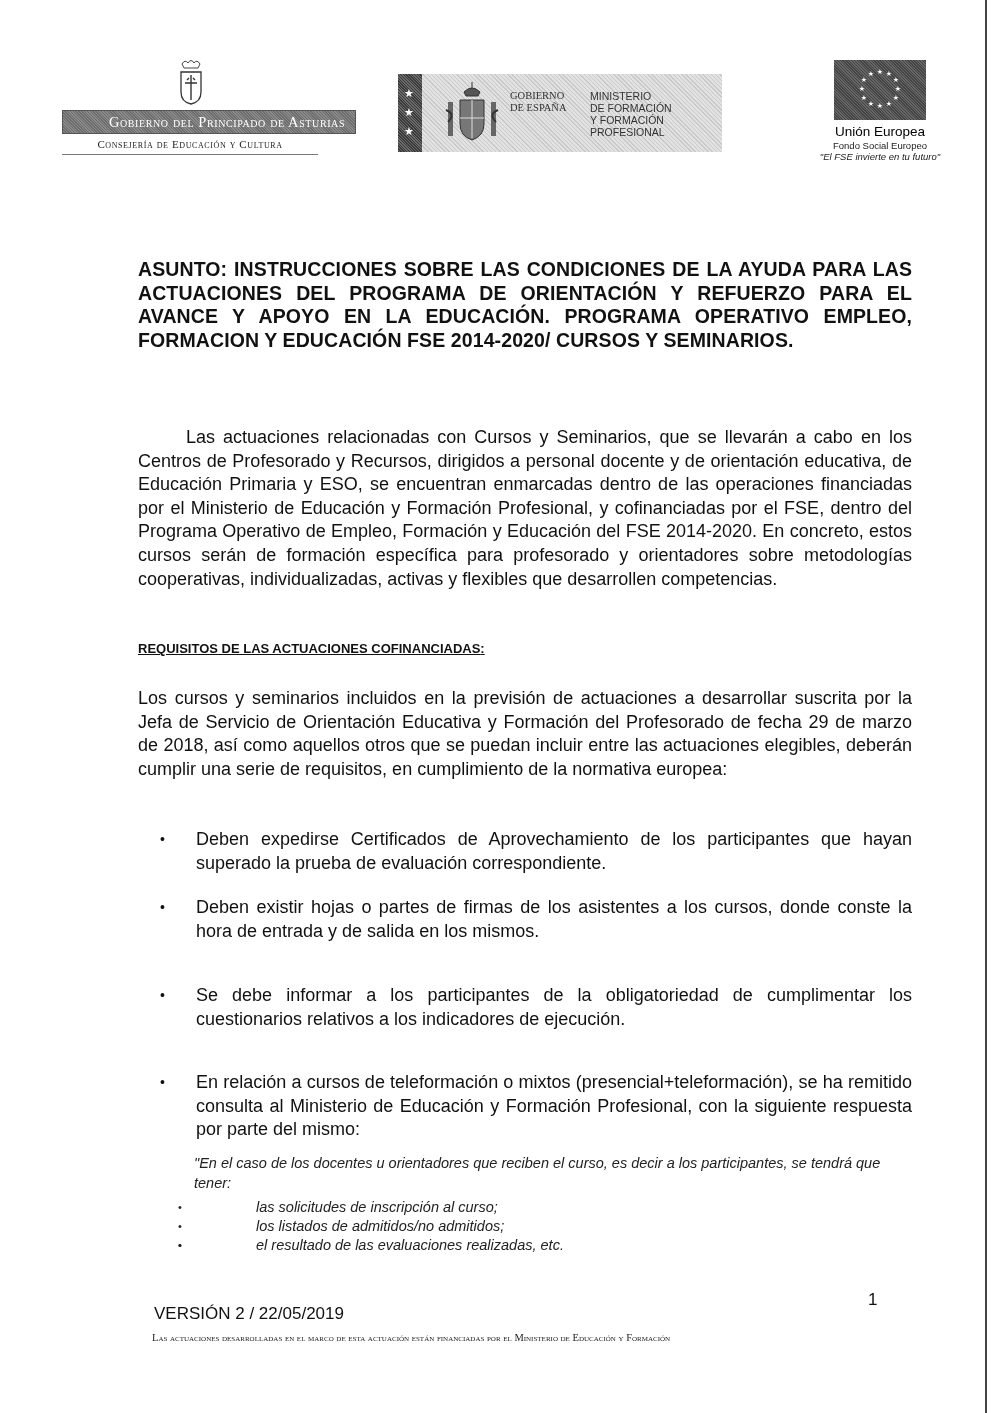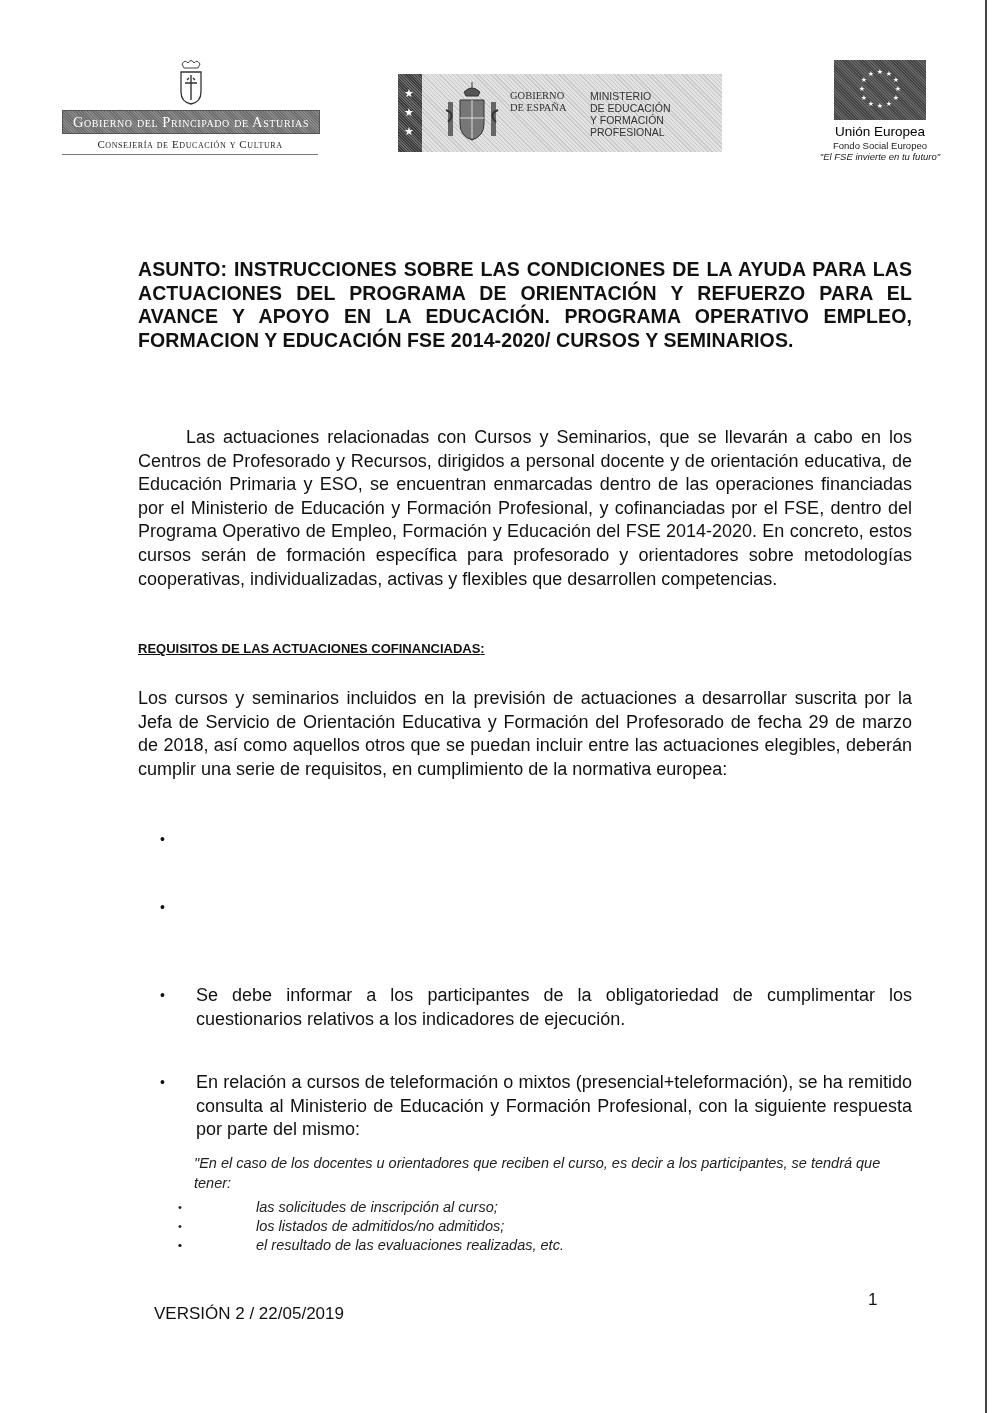--- a/index.html
+++ b/index.html
@@ -2,21 +2,21 @@
 <html><head>
 <meta charset="utf-8">
 <style>
   html, body { margin: 0; padding: 0; background: #ffffff; }
   body { width: 1000px; height: 1413px; position: relative; overflow: hidden; color: #111; font-family: "Liberation Sans", sans-serif; }
   .edge-line { position: absolute; left: 985px; top: 0; width: 2px; height: 1413px; background: #444; }
 
   
   .logo-asturias { position: absolute; left: 62px; top: 58px; width: 258px; }
   .ast-crest { position: absolute; left: 114px; top: 0; width: 30px; height: 48px; }
-  .ast-banner { position: absolute; left: 0; top: 52px; width: 256px; height: 22px; background: repeating-linear-gradient(45deg,#6d6d6d 0 1px,#8a8a8a 1px 2px); border: 1px solid #555; color: #fff; font-family: "Liberation Serif", serif; font-size: 14.5px; letter-spacing: 0.6px; text-align: center; line-height: 22px; font-variant: small-caps; }
+  .ast-banner { position: absolute; left: 0; top: 52px; width: 256px; height: 22px; background: repeating-linear-gradient(45deg,#6d6d6d 0 1px,#8a8a8a 1px 2px); border: 1px solid #555; color: #fff; font-family: "Liberation Serif", serif; font-size: 14.5px; letter-spacing: 0.6px; text-align: center; line-height: 22px; font-variant: small-caps; padding-left: 36px; }
   .ast-sub { position: absolute; left: 0; top: 80px; width: 256px; text-align: center; font-family: "Liberation Serif", serif; font-size: 11px; letter-spacing: 0.6px; font-variant: small-caps; color: #222; }
   .ast-rule { position: absolute; left: 0; top: 96px; width: 256px; height: 1px; background: #777; }
 
   .logo-spain { position: absolute; left: 398px; top: 74px; width: 324px; height: 78px; background: repeating-linear-gradient(45deg,#c9c9c9 0 1px,#e2e2e2 1px 3px); }
   .sp-stripe { position: absolute; left: 0; top: 0; width: 24px; height: 78px; background: repeating-linear-gradient(45deg,#3a3a3a 0 1px,#6a6a6a 1px 2px); }
   .sp-stripe .star { position: absolute; left: 6px; color: #fff; font-size: 11px; line-height: 11px; }
   .sp-shield { position: absolute; left: 44px; top: 6px; width: 60px; height: 66px; }
   .sp-gov { position: absolute; left: 112px; top: 16px; font-family: Liberation Serif, serif; font-size: 10.5px; line-height: 12px; color: #333; }
   .sp-min { position: absolute; left: 176px; top: 16px; font-family: "Liberation Sans", sans-serif; font-size: 10.5px; line-height: 12px; color: #333; margin-left: 16px; }
 
@@ -79,21 +79,21 @@
     <rect x="6" y="22" width="5" height="34" fill="#666"></rect>
     <rect x="49" y="22" width="5" height="34" fill="#666"></rect>
     <path d="M4 30 Q14 34 6 42 M56 30 Q46 34 54 42" fill="none" stroke="#333" stroke-width="2"></path>
   </svg>
   <div class="sp-gov">
     <div>GOBIERNO</div>
     <div>DE ESPAÑA</div>
   </div>
   <div class="sp-min">
     <div>MINISTERIO</div>
-    <div>DE EDUCACIÓN</div>
+    <div>DE FORMACIÓN</div>
     <div>Y FORMACIÓN PROFESIONAL</div>
   </div>
 </div>
 
 <div class="logo-eu">
   <div class="eu-flag">
     <svg width="92" height="60" viewBox="0 0 92 60">
       <g fill="#fff" font-size="7" text-anchor="middle" font-family="DejaVu Sans, sans-serif">
         <text x="46" y="14">★</text>
           <text x="55" y="16">★</text>
@@ -119,37 +119,38 @@
 
 <div class="para p1">Las actuaciones relacionadas con Cursos y Seminarios, que se llevarán a cabo en los Centros de Profesorado y Recursos, dirigidos a personal docente y de orientación educativa, de Educación Primaria y ESO,  se encuentran enmarcadas dentro de las operaciones  financiadas por el Ministerio de Educación y Formación Profesional,  y cofinanciadas por el FSE, dentro del Programa Operativo de Empleo, Formación  y Educación del FSE 2014-2020. En concreto, estos cursos serán de formación específica para profesorado y orientadores sobre metodologías cooperativas, individualizadas, activas y flexibles que desarrollen competencias.</div>
 
 <div class="req-heading">
   <span>REQUISITOS DE LAS ACTUACIONES COFINANCIADAS</span><span>:</span>
 </div>
 
 <div class="para p2">Los cursos y seminarios incluidos en la previsión de actuaciones a desarrollar suscrita por la Jefa de Servicio de Orientación Educativa y Formación del Profesorado de fecha 29 de marzo de 2018, así como aquellos otros que se puedan incluir entre las actuaciones elegibles, deberán cumplir una serie de requisitos, en cumplimiento de la normativa europea:</div>
 
 <ul class="bullets b1">
-  <li><span class="dot">•</span></li>
+  <li><span class="dot">•</span><span>Deben expedirse Certificados de Aprovechamiento de los participantes que hayan superado la prueba de evaluación correspondiente.</span></li>
 </ul>
 <ul class="bullets b2">
-  <li><span class="dot">•</span></li>
+  <li><span class="dot">•</span><span>Deben existir hojas o partes de firmas de los asistentes a los cursos, donde conste la hora de entrada y de salida en los mismos.</span></li>
 </ul>
 <ul class="bullets b3">
   <li><span class="dot">•</span><span>Se debe informar a los participantes de la obligatoriedad de cumplimentar los cuestionarios relativos a los indicadores de ejecución.</span></li>
 </ul>
 <ul class="bullets b4">
   <li><span class="dot">•</span><span>En relación a cursos de teleformación o mixtos (presencial+teleformación), se ha remitido consulta al Ministerio de Educación y Formación Profesional, con la siguiente respuesta por parte del mismo:</span></li>
 </ul>
 
 <div class="quote">"En el caso de los docentes u orientadores que reciben el curso, es decir a los participantes, se tendrá que tener:</div>
 
 <ul class="sublist">
   <li><span class="dot">•</span><span>las solicitudes de inscripción al curso;</span></li>
   <li><span class="dot">•</span><span>los listados de admitidos/no admitidos;</span></li>
   <li><span class="dot">•</span></li>
   <li><span class="dot">•</span><span>el resultado de las evaluaciones realizadas, etc.</span></li>
 </ul>
 
 <div class="page-num">1</div>
 <div class="version">VERSIÓN 2  / 22/05/2019</div>
 <div class="footer-note">
+  <span>Las actuaciones desarrolladas en el marco de esta actuación están financiadas por el Ministerio de Educación y Formación</span>
 </div>
 
 </body></html>

